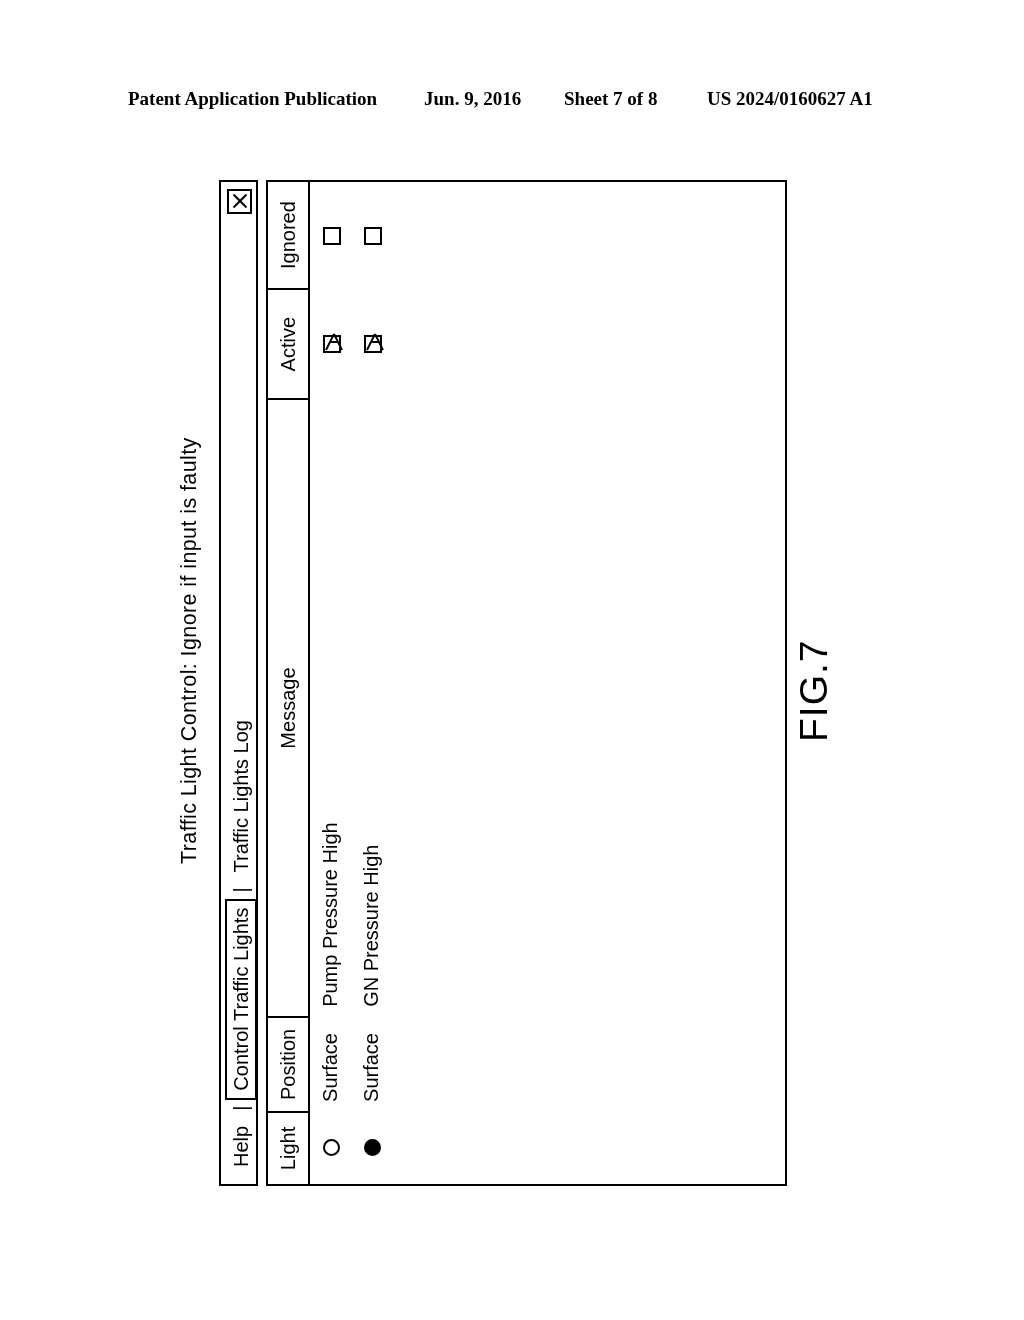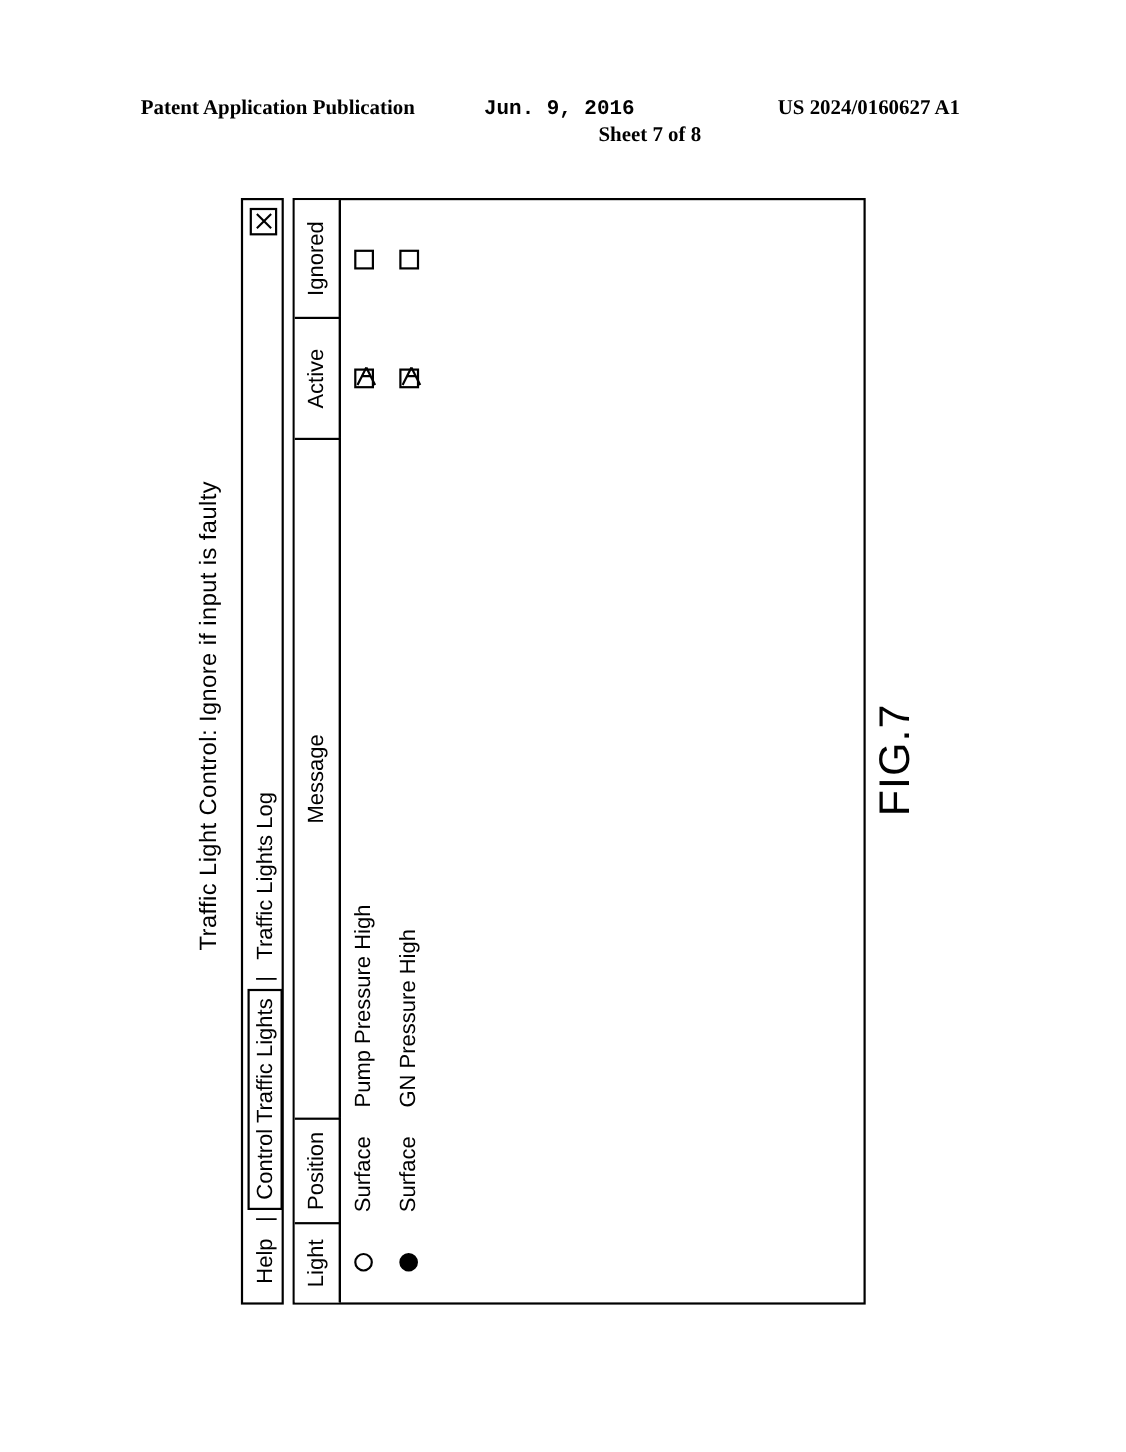--- a/index.html
+++ b/index.html
@@ -28,29 +28,27 @@
     font-size: 19px;
     white-space: nowrap;
   }
   .patent-header .ph-pub {
     position: absolute;
     left: 128px;
     top: 0;
   }
   .patent-header .ph-date {
     position: absolute;
-    left: 440px;
-    top: 0;
-    font-family: Liberation Mono, monospace;
+    left: 424px;
+    top: 0;
   }
   .patent-header .ph-sheet {
     position: absolute;
-    left: 544px;
-    top: 0;
-    margin-top: 24px;
+    left: 564px;
+    top: 0;
   }
   .patent-header .ph-num {
     position: absolute;
     left: 707px;
     top: 0;
   }
 
   
   
   #figure-stage {

